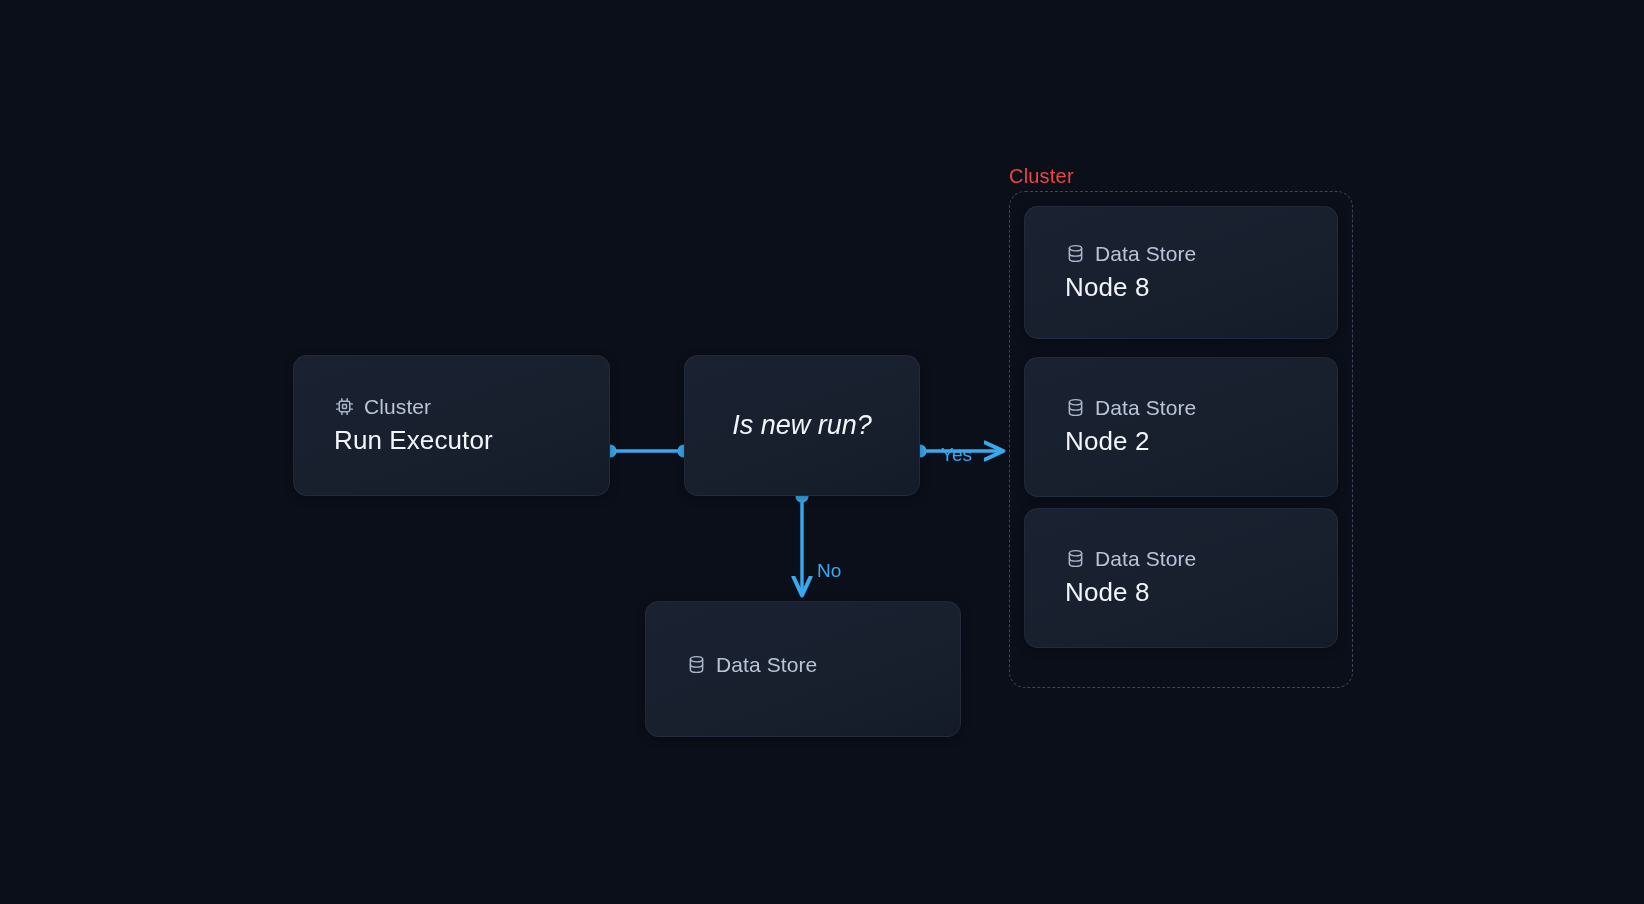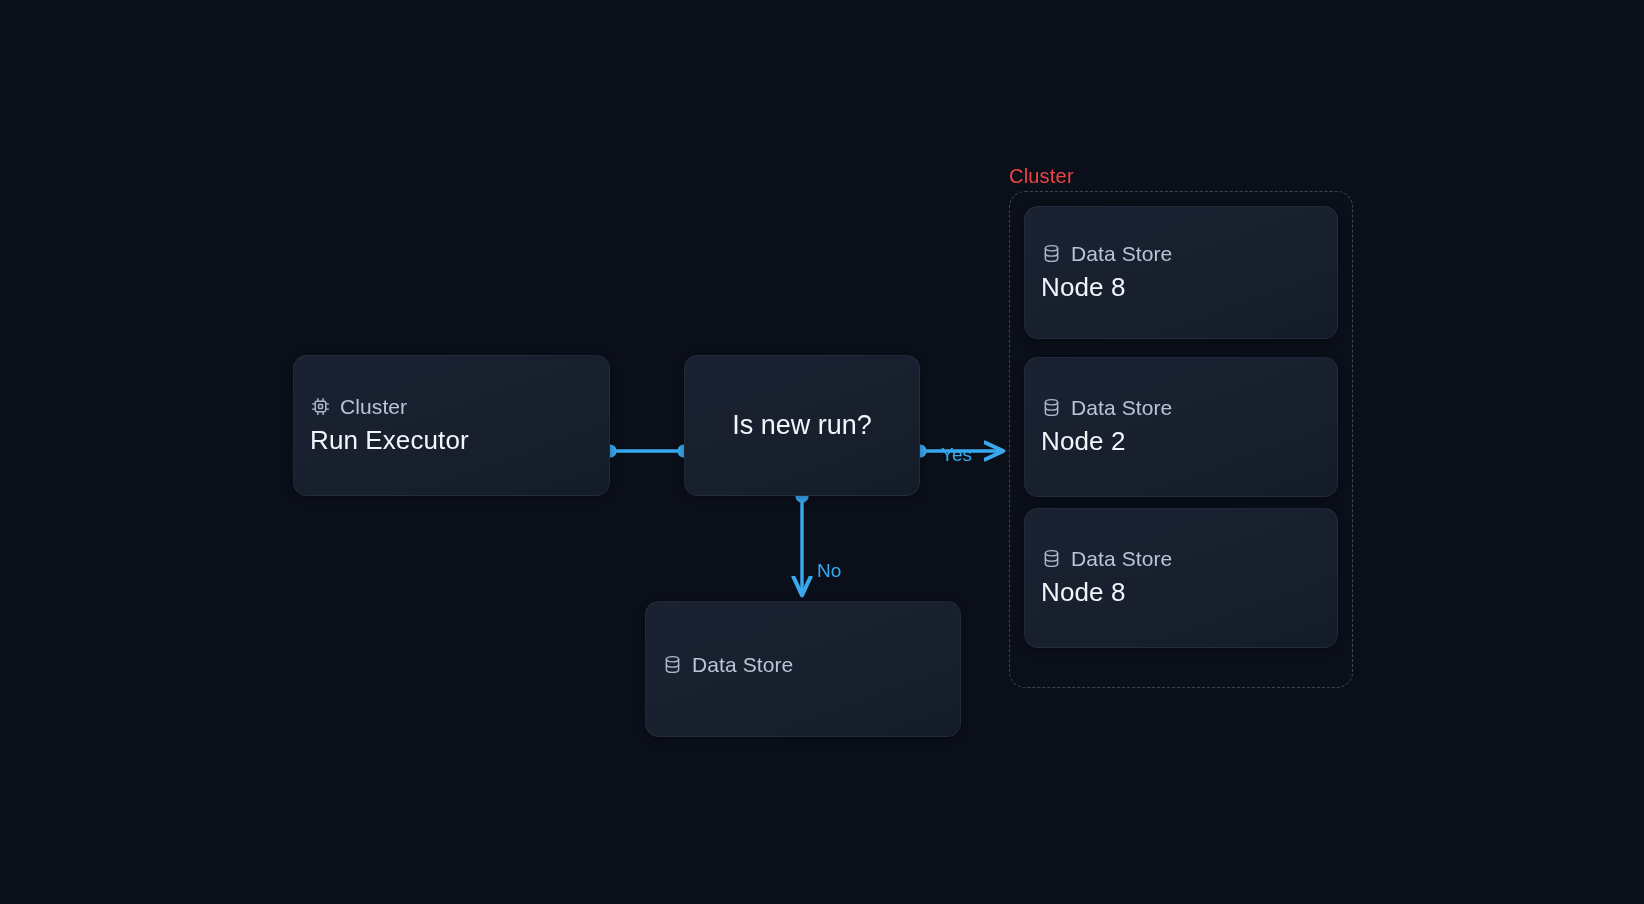--- a/index.html
+++ b/index.html
@@ -32,21 +32,21 @@
   }
 
   
   .node {
     position: absolute;
     box-sizing: border-box;
     border-radius: 14px;
     background: linear-gradient(160deg, #1a2232 0%, #18202e 55%, #141b28 100%);
     border: 1px solid rgba(125,145,180,0.10);
     box-shadow: 0 2px 10px rgba(0,0,0,0.35);
-    padding: 26px 16px;
+    padding: 26px 40px;
     display: flex;
     flex-direction: column;
     justify-content: center;
   }
   .node-head {
     display: flex;
     align-items: center;
     gap: 9px;
     margin-bottom: 9px;
   }
@@ -68,20 +68,21 @@
     display: block;
     flex: none;
     color: #aab6c9;
   }
 
   
   .node.decision {
     align-items: center;
     justify-content: center;
     padding: 28px;
+    font-style: italic;
   }
   .decision-label {
     font-size: 27px;
     color: #f2f5fa;
     text-align: center;
   }
 
   
   #node-service   { left: 293px;  top: 355px; width: 317px; height: 141px; }
   #node-decision  { left: 684px;  top: 355px; width: 236px; height: 141px; }

